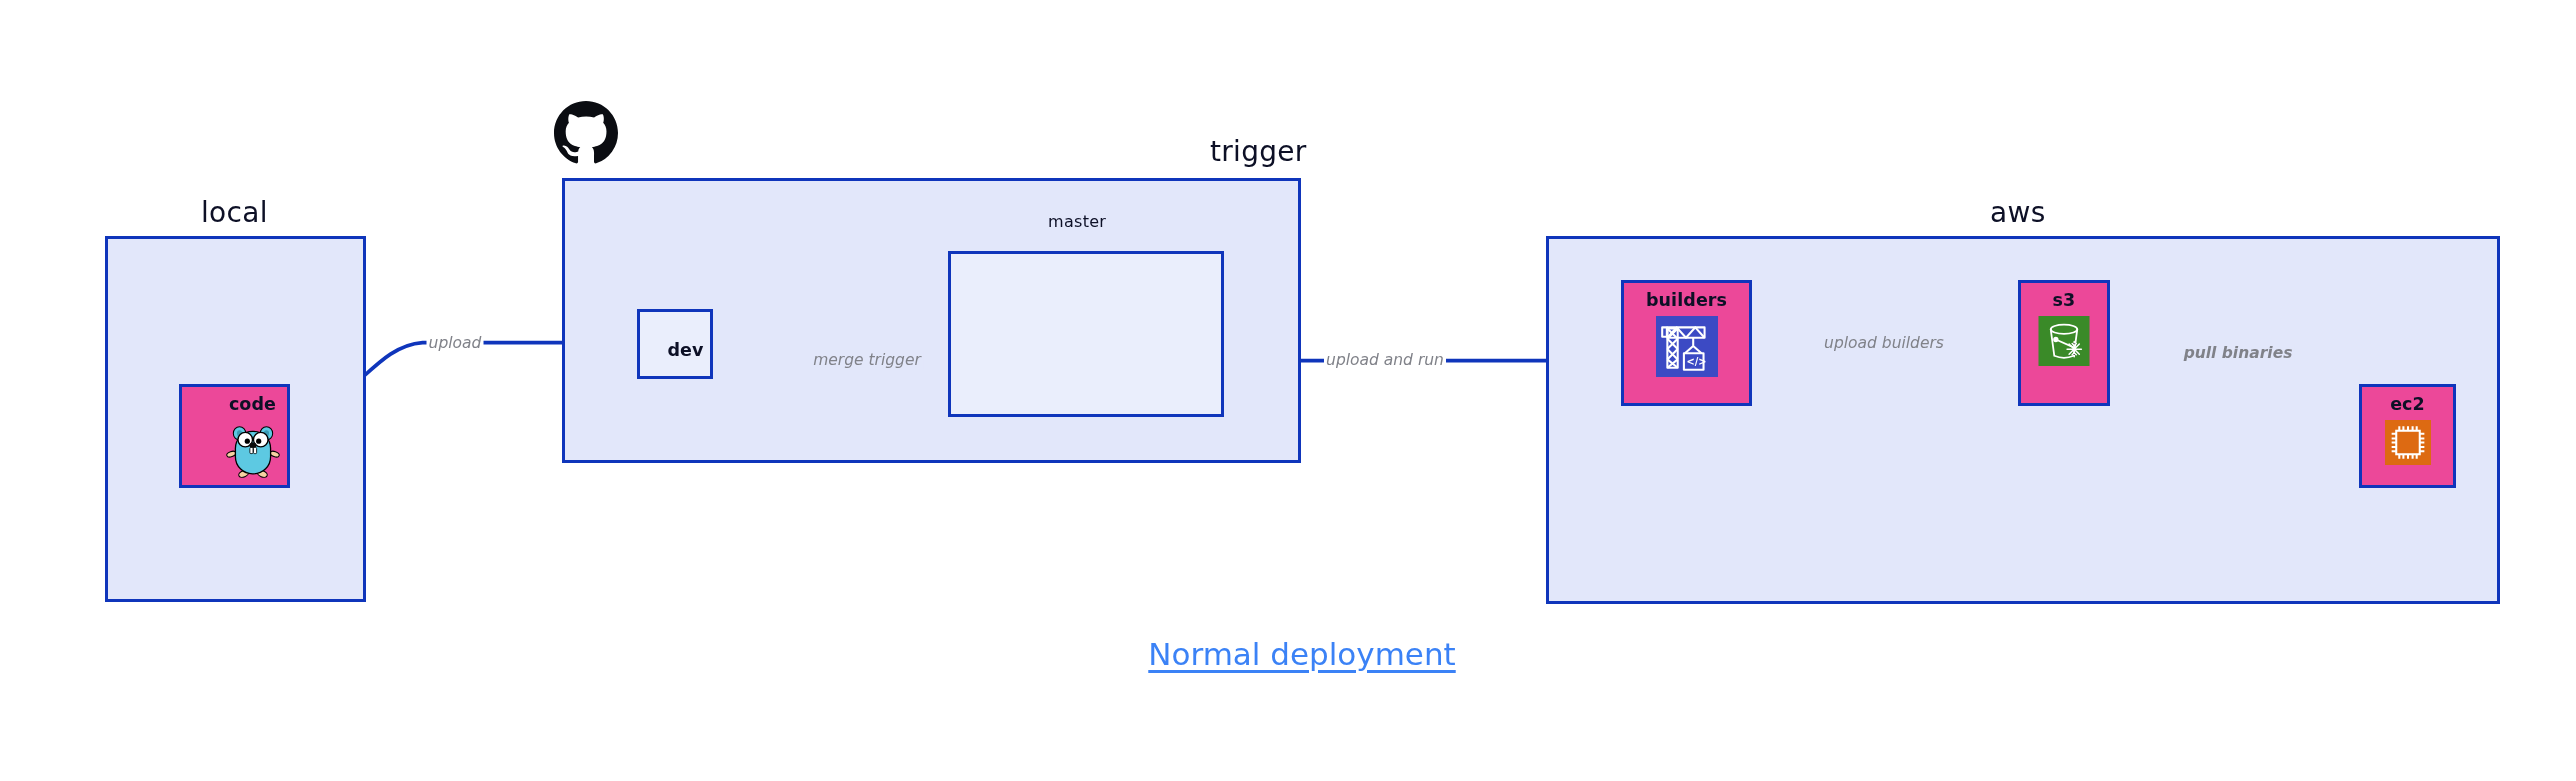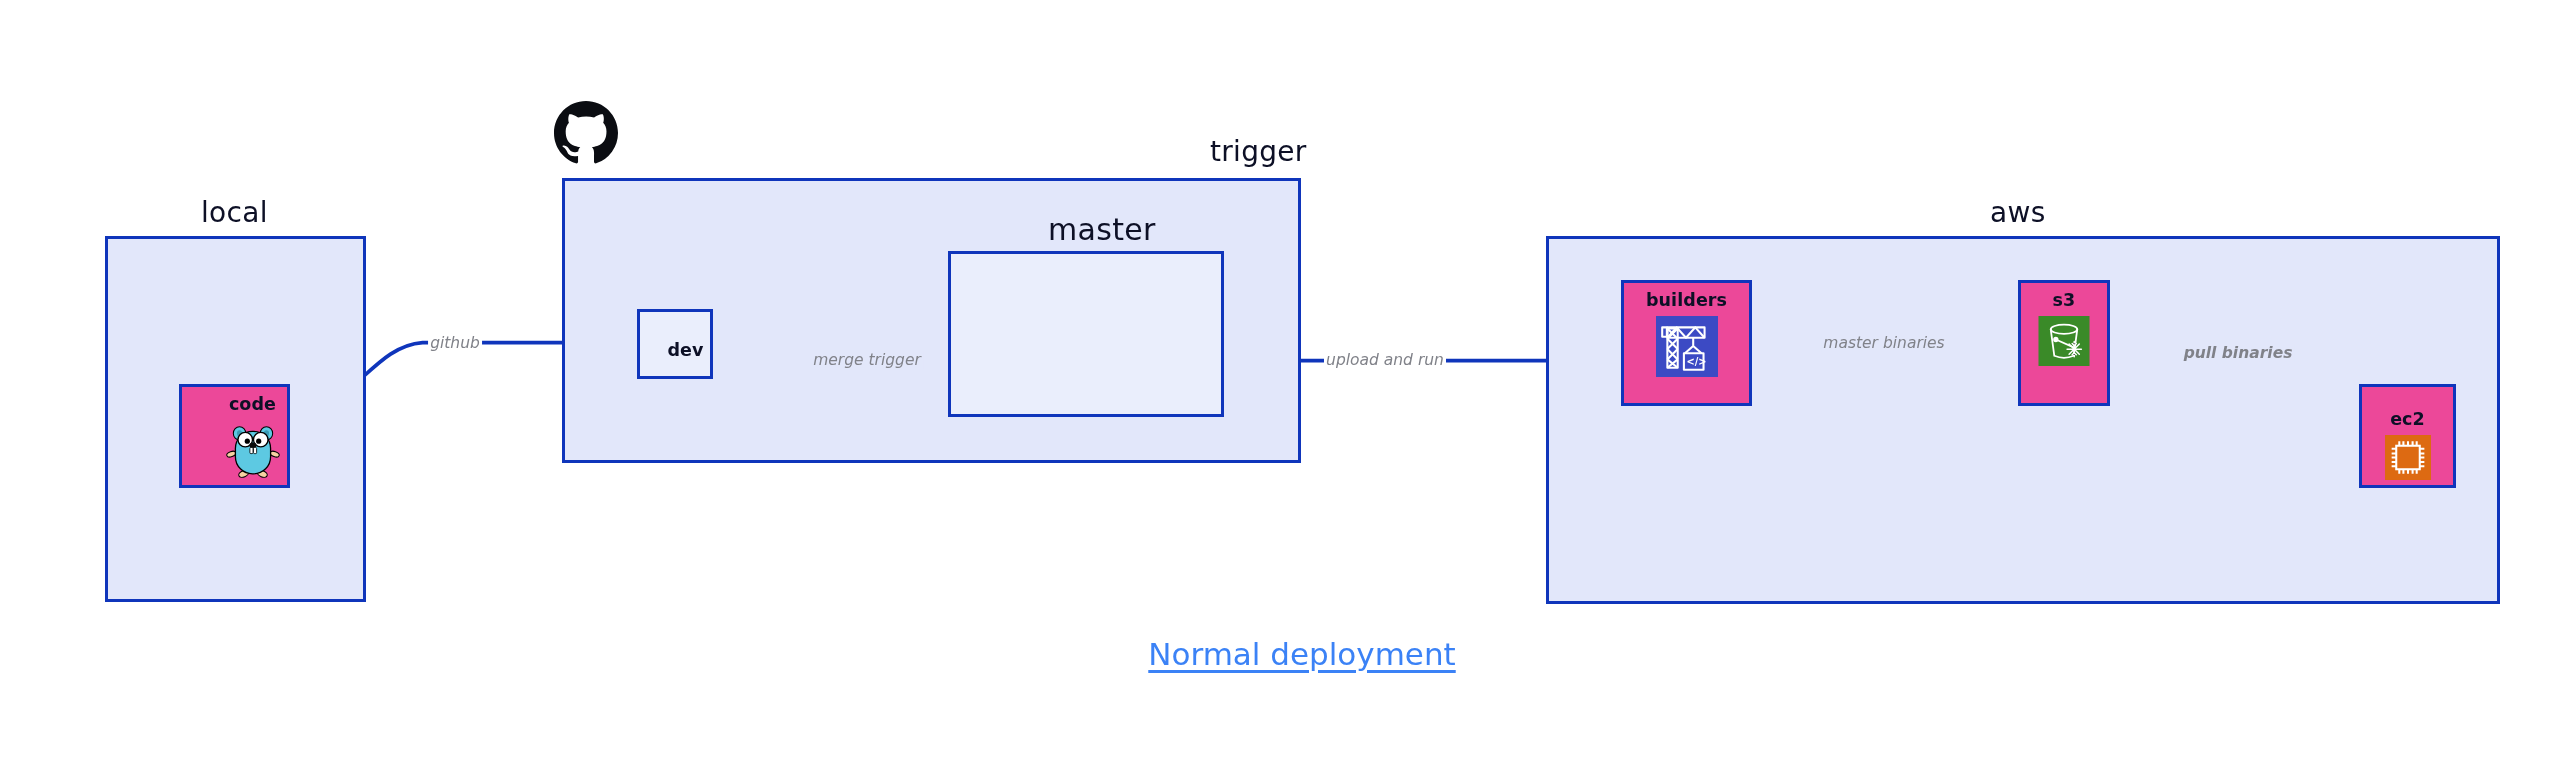--- a/index.html
+++ b/index.html
@@ -158,21 +158,21 @@
   </div>
 
   <div class="group" style="left:562px; top:178px; width:739px; height:285px;"></div>
   <div class="group-label" style="left:1210px; top:135px;">trigger</div>
 
   <div class="node" style="left:637px; top:309px; width:76px; height:70px; justify-content:center;padding-left:21px;">
     <div class="node-label" style="margin-top:11.3px;">dev</div>
   </div>
 
   <div class="group" style="left:948px; top:251px; width:276px; height:166px; background:#eaeefc;"></div>
-  <div class="group-label" style="left:1048px; top:212px; font-size:30px;">master</div>
+  <div class="group-label" style="left:1048px; top:212px; font-size:16px;">master</div>
 
 
   <div class="group" style="left:1546px; top:236px; width:954px; height:368px;"></div>
   <div class="group-label" style="left:1990px; top:196px;">aws</div>
 
   <div class="node light" style="left:1621px; top:280px; width:131px; height:126px; padding-top:7.2px;">
     <div class="node-label">builders</div>
     <svg class="node-icon" width="62" height="61" viewBox="0 0 120 118" style="margin-top:6.2px;">
       <rect x="0" y="0" width="120" height="118" fill="#3c4ac4"></rect>
       <g stroke="#ffffff" stroke-width="4" fill="none" stroke-linejoin="round">
@@ -209,36 +209,36 @@
         <circle cx="34" cy="46" r="3.5" fill="#ffffff"></circle>
       </g>
 
       <g stroke="#ffffff" stroke-width="3" stroke-linecap="round">
         <path d="M70 50 L70 80 M56 65 L84 65 M60 55 L80 75 M80 55 L60 75"></path>
         <path d="M66 54 L70 58 L74 54 M66 76 L70 72 L74 76"></path>
       </g>
     </svg>
   </div>
 
-  <div class="node light" style="left:2359px; top:384px; width:97px; height:104px; padding-top:22px;">
+  <div class="node light" style="left:2359px; top:384px; width:97px; height:104px; padding-top:7px;">
     <div class="node-label">ec2</div>
     <svg class="node-icon" width="46" height="45" viewBox="0 0 90 88" style="margin-top:6.2px;">
       <rect x="0" y="0" width="90" height="88" fill="#dd6a12"></rect>
       <g stroke="#ffffff" stroke-width="4" fill="none">
         <rect x="22" y="21" width="46" height="46"></rect>
         <path d="M28 21 L28 12 M36 21 L36 12 M45 21 L45 12 M54 21 L54 12 M62 21 L62 12"></path>
         <path d="M28 67 L28 76 M36 67 L36 76 M45 67 L45 76 M54 67 L54 76 M62 67 L62 76"></path>
         <path d="M22 27 L13 27 M22 36 L13 36 M22 44 L13 44 M22 53 L13 53 M22 61 L13 61"></path>
         <path d="M68 27 L77 27 M68 36 L77 36 M68 44 L77 44 M68 53 L77 53 M68 61 L77 61"></path>
       </g>
     </svg>
   </div>
 
-  <div class="edge-label" style="left:455px; top:343px;">github</div>
+  <div class="edge-label" style="left:455px; top:343px;">upload</div>
   <div class="edge-label on-blue" style="left:867px; top:360px;">merge trigger</div>
   <div class="edge-label" style="left:1385px; top:360px;">upload and run</div>
-  <div class="edge-label on-blue" style="left:1884px; top:343px;">master binaries</div>
+  <div class="edge-label on-blue" style="left:1884px; top:343px;">upload builders</div>
   <div class="edge-label on-blue" style="left:2238px; top:353px;font-weight:bold;">pull binaries</div>
 
   <div id="diagram-title" style="left:1302px; top:636px;">Normal deployment</div>
 
 </div>
 
 
 </body></html>

